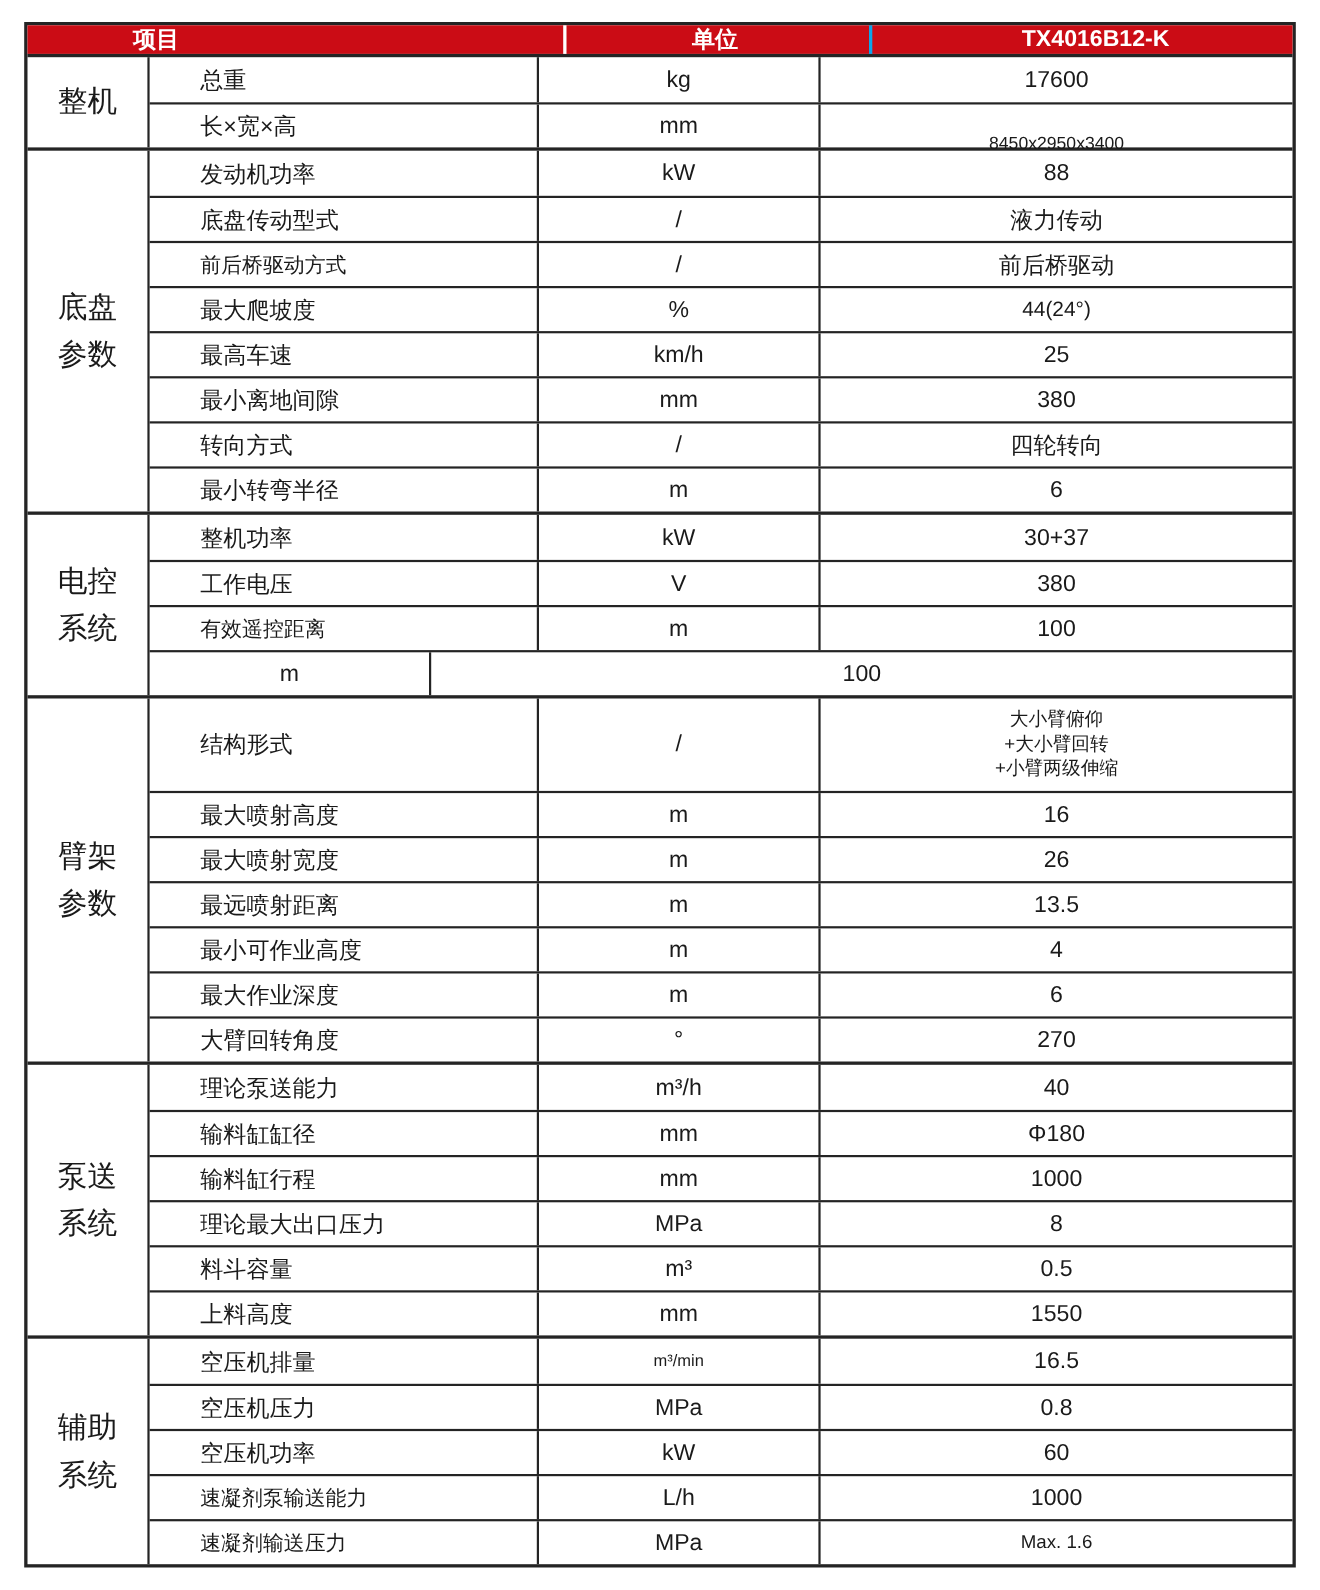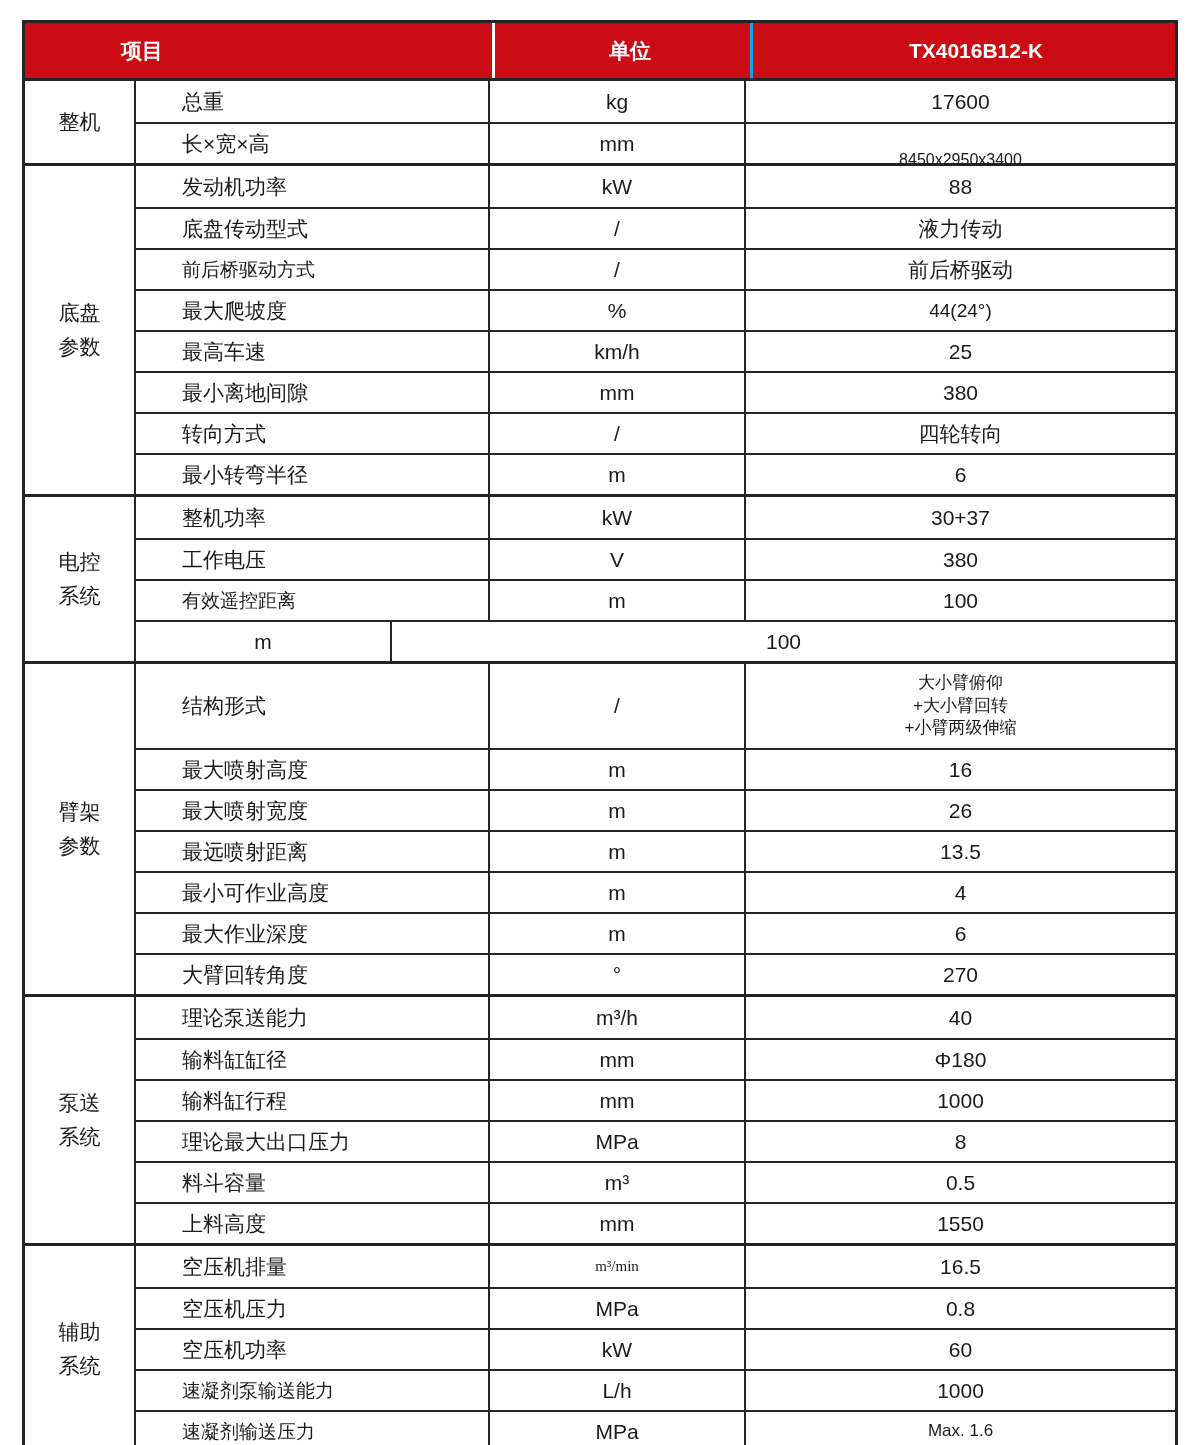--- a/index.html
+++ b/index.html
@@ -9,35 +9,35 @@
     position: relative;
     font-family: "Liberation Sans", sans-serif;
     color: var(--text, #1a1a1a);
   }
   .spec-table {
     position: absolute; left: 22px; top: 20px; width: 1156px;
     border: 3px solid var(--border, #242424);
     background: #fff;
   }
   
-  .hdr { display: flex; background: var(--header-bg, #cb0c15); height: 55px; }
+  .hdr { display: flex; background: var(--header-bg, #cb0c15); height: 26px; gap: 20px; }
   .hdr-cell {
     display: flex; align-items: center; justify-content: center;
     color: var(--header-text, #ffffff); font-size: 21px; font-weight: bold;
   }
   .hdr-c1 { width: 467px; justify-content: flex-start; }
   .hdr-c1 .hdr-inner { width: 234px; text-align: center; }
   .hdr-c2 { width: 258px; border-left: 3px solid #ffffff; padding-left: 15px; }
   .hdr-c3 { flex: 1; border-left: 3px solid #0ea5e9; padding-left: 24px; }
   
   .section { display: flex; border-top: 3px solid var(--border, #242424); }
   .sec-label {
     width: 111px; border-right: 2px solid var(--border, #242424);
     display: flex; align-items: center; justify-content: center;
-    text-align: left; font-size: 21px; line-height: 1.6;
+    text-align: left; font-size: 27px; line-height: 1.6;
     white-space: pre-line;
   }
   .rows { flex: 1; display: flex; flex-direction: column; }
   .row { display: flex; height: 41px; }
   .row + .row { border-top: 2px solid var(--border, #242424); }
   .row.tall { height: 84px; }
   .cell { display: flex; align-items: center; }
   .c-item {
     width: 354px; border-right: 2px solid var(--border, #242424);
     padding-left: 46px; font-size: 21px;
@@ -47,21 +47,21 @@
     justify-content: center; font-size: 21px;
   }
   .c-value {
     flex: 1; justify-content: center; font-size: 21px;
     text-align: center; white-space: pre-line;
   }
   
   .sm19 { font-size: 19px; }
   .sm17 { font-size: 17px; line-height: 1.35; }
   .sm16 { font-size: 16px; margin-top: 32px; }
-  .sm15 { font-size: 15px; font-family: Liberation Serif, serif; }
+  .sm15 { font-size: 15px; }
 </style>
 </head>
 <body>
 
 <div class="spec-table">
 
   <div class="hdr">
     <div class="hdr-cell hdr-c1">
       <span class="hdr-inner">项目</span>
     </div>

